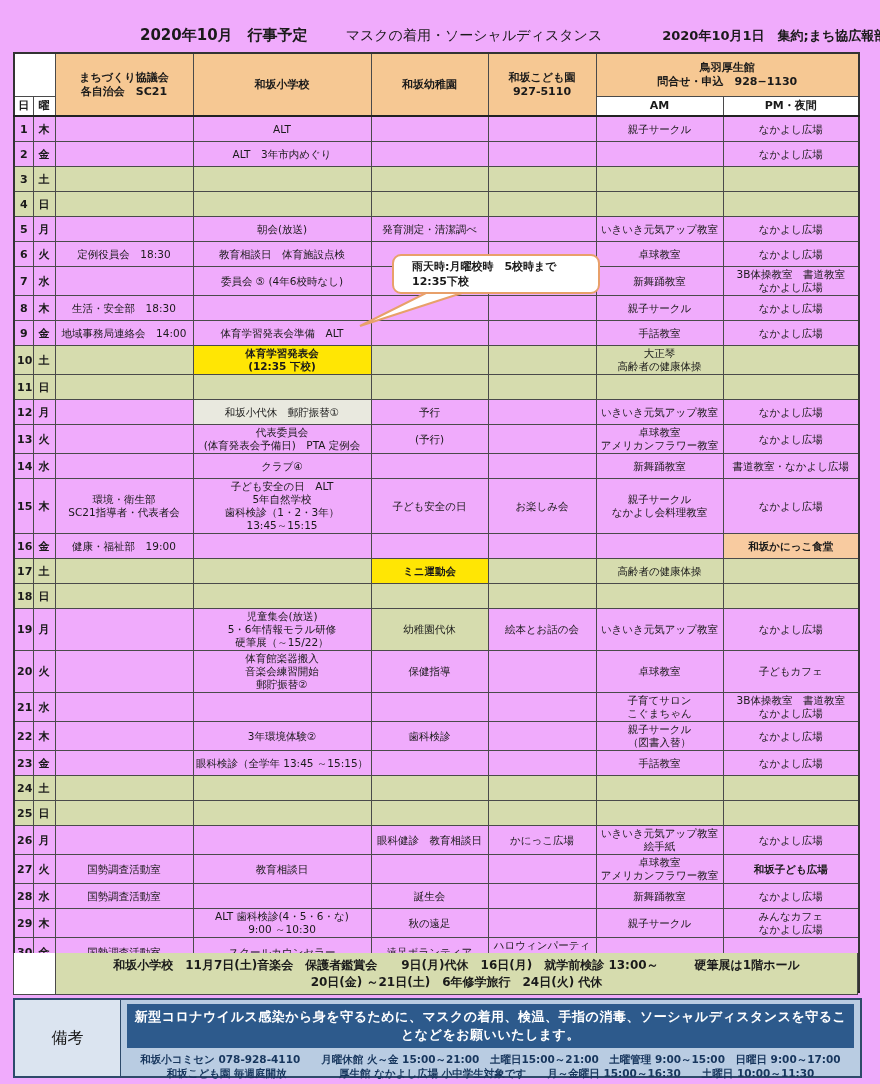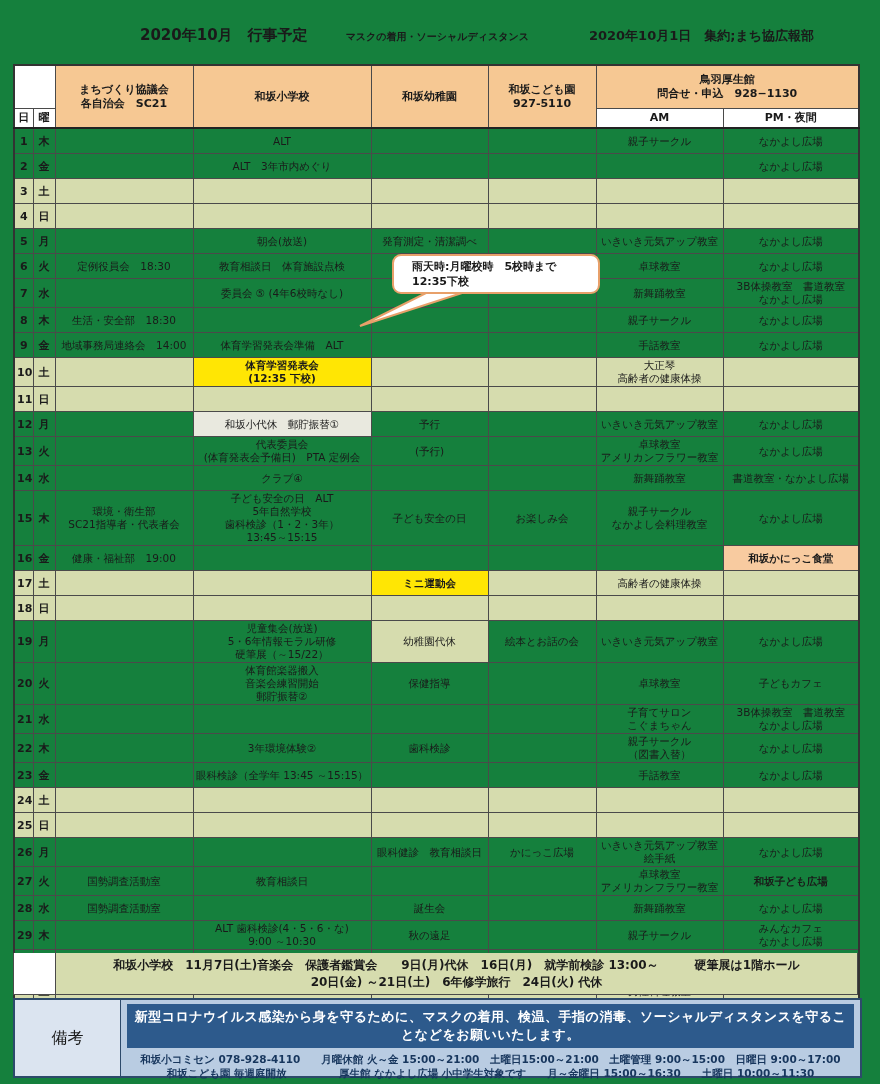--- a/index.html
+++ b/index.html
@@ -1,24 +1,24 @@
 <!DOCTYPE html>
 <html><head>
 <meta charset="utf-8">
 <style>
   html,body{margin:0;padding:0;background:#eef0f2;}
-  .page{position:relative;width:880px;height:1084px;background:#15803d;overflow:hidden;
+  .page{position:relative;width:880px;height:1084px;background:#f0abfc;overflow:hidden;
         font-family:"DejaVu Sans","Liberation Sans",sans-serif;color:#1a1a1a;}
   
   .titlebar{position:absolute;top:26px;left:140px;width:720px;display:flex;align-items:baseline;white-space:nowrap;}
   .t-main{font-size:15px;font-weight:bold;}
-  .t-mid{font-size:10px;font-weight:bold;margin-left:38px;}
+  .t-mid{font-size:14px;font-weight:normal;margin-left:38px;}
   .t-right{font-size:13px;font-weight:bold;margin-left:60px;}
   
-  table.cal{position:absolute;top:64px;left:13px;border-collapse:collapse;table-layout:fixed;width:845px;
+  table.cal{position:absolute;top:52px;left:13px;border-collapse:collapse;table-layout:fixed;width:845px;
             font-size:10.5px;line-height:13px;}
   table.cal th,table.cal td{border:1px solid #4a4a4a;padding:1px 2px;text-align:center;vertical-align:middle;
             white-space:pre-line;overflow:hidden;}
   table.cal thead th{font-weight:bold;font-size:11px;line-height:14px;}
   .hdr-org{background:#f6c893;}
   .hdr-sub{background:#fff;height:16px;font-size:11px;}
   .hdr-blank{background:#fff;}
   thead tr.hr1 th{height:40px;}
   tbody td{height:22px;}
   td.daynum{font-weight:bold;font-size:11px;padding:1px 0;}

